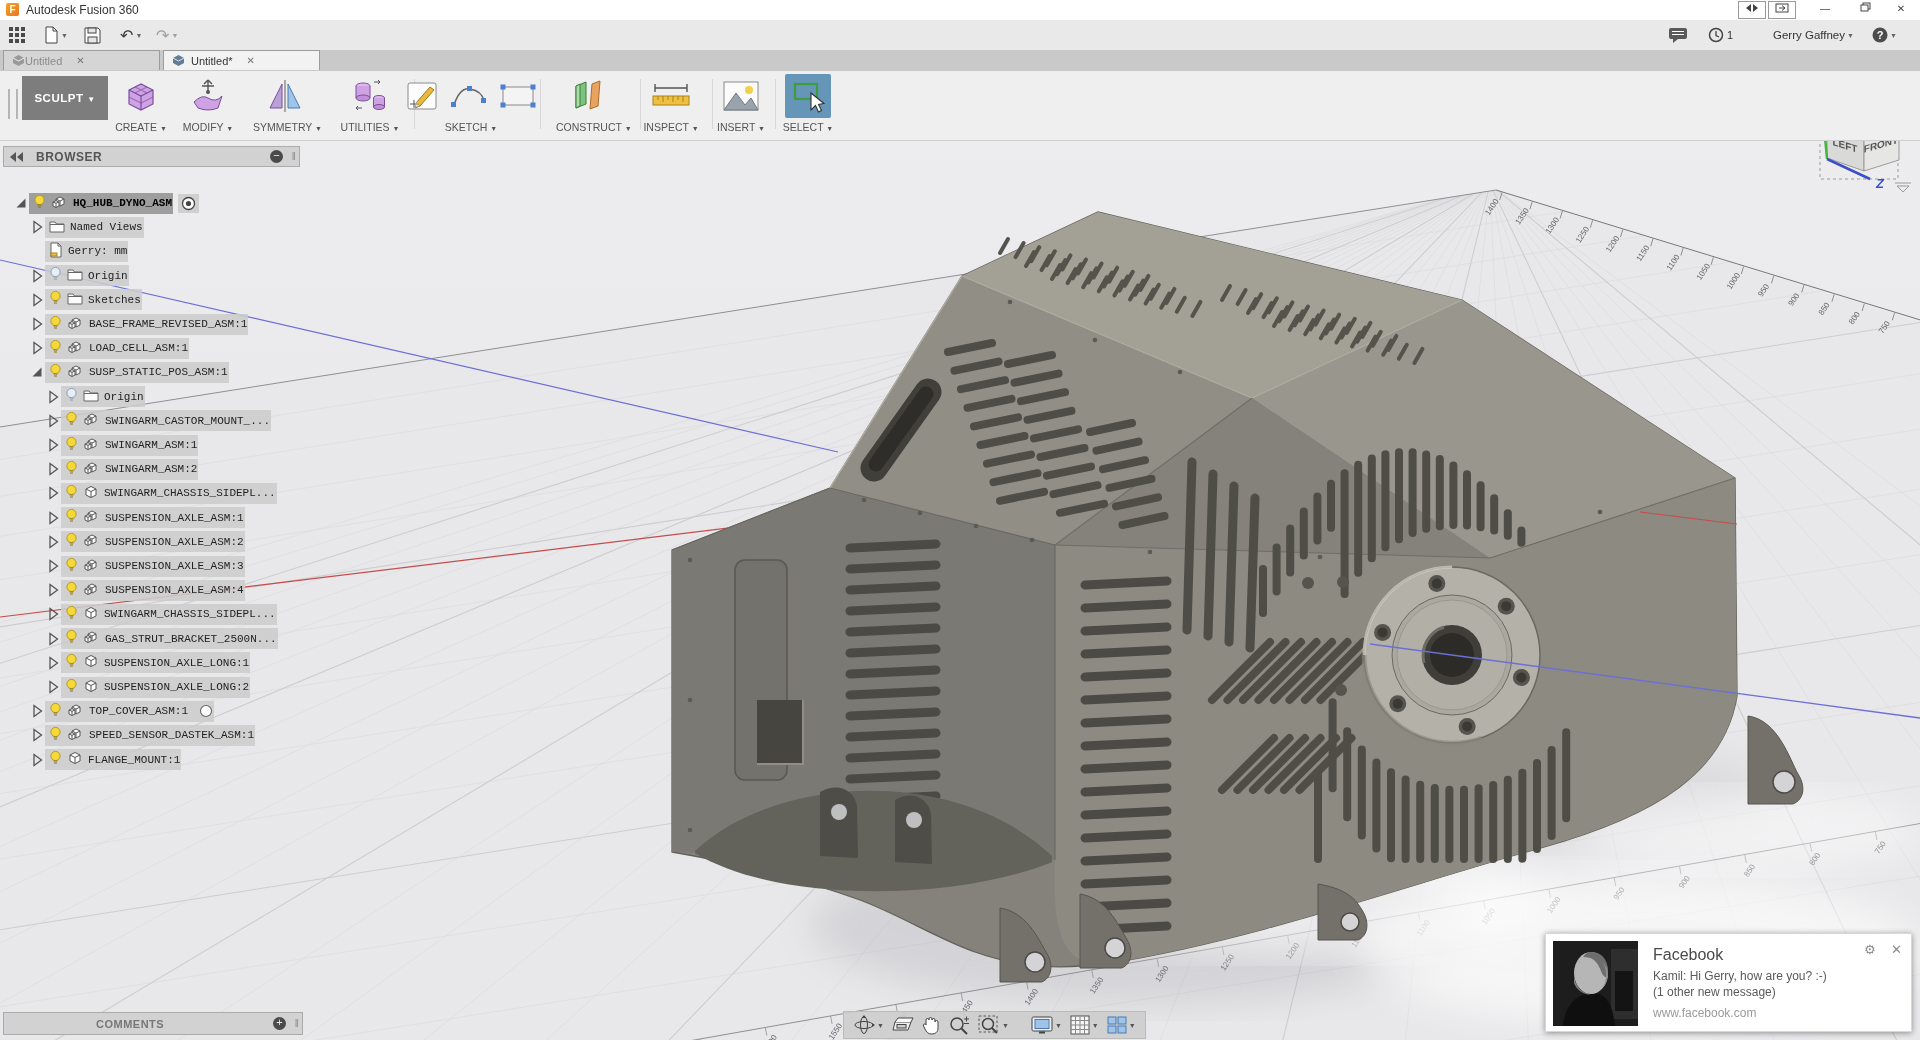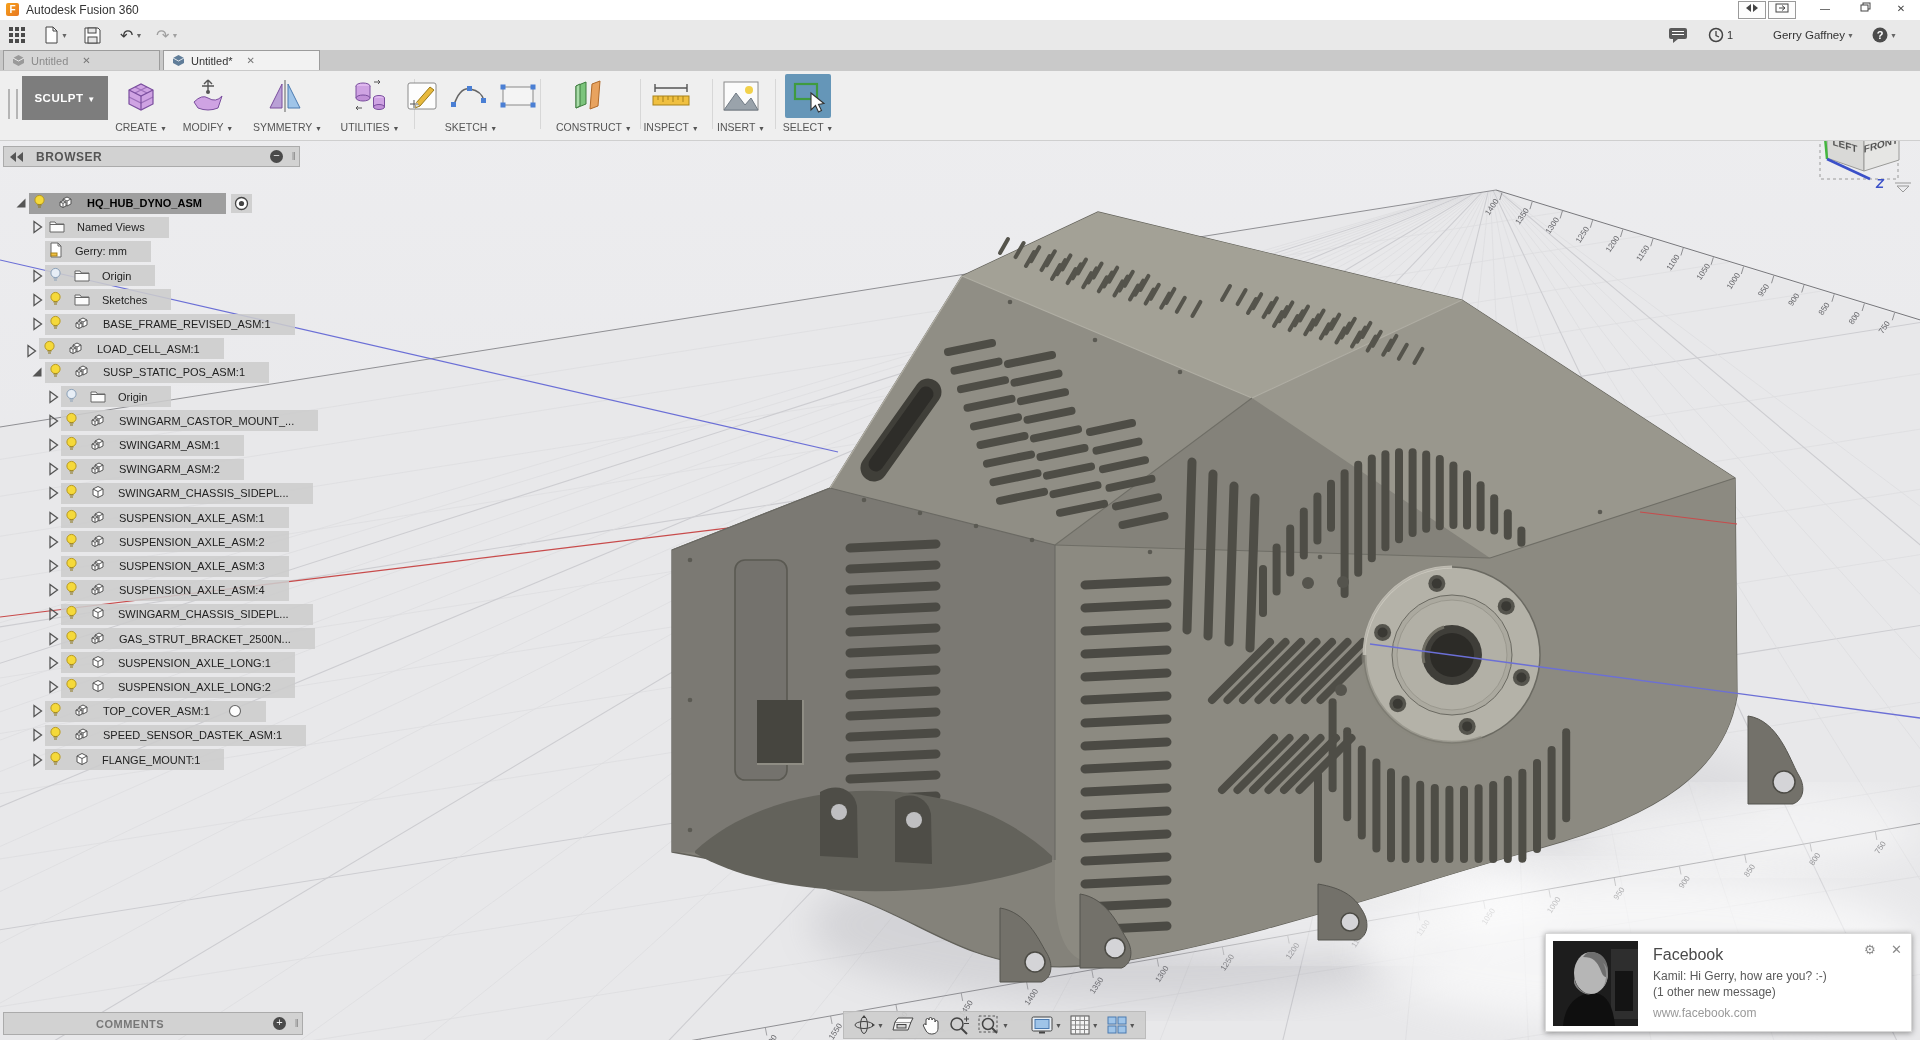--- a/index.html
+++ b/index.html
@@ -38,21 +38,21 @@
   
   #browser{left:3px;top:146px;width:300px;z-index:30;}
   #browser-header{position:relative;width:297px;height:21px;background:#d2d2d2;border:1px solid #ababab;
     display:flex;align-items:center;box-sizing:border-box;}
   #browser-title{font-size:12px;font-weight:bold;color:#555;letter-spacing:.5px;margin-left:10px;}
   .hdr-circle{position:absolute;right:16px;top:3px;width:13px;height:13px;border-radius:50%;background:#4a4a4a;color:#eee;
     font-size:11px;line-height:11px;text-align:center;}
   .hdr-grip{position:absolute;right:3px;top:4px;color:#8a8a8a;font-size:10px;}
   .trow{position:absolute;height:22px;display:flex;align-items:center;font-size:11px;color:#222;white-space:nowrap;}
   .tarrow{width:16px;height:16px;flex:none;}
-  .chip{display:flex;align-items:center;background:rgba(204,204,204,.88);padding:1px 24px 1px 4px;gap:12px;height:19px;}
+  .chip{display:flex;align-items:center;background:rgba(204,204,204,.88);padding:1px 1px 1px 4px;gap:5px;height:19px;font-family:Liberation Mono, monospace;}
   .chip.sel{background:#9e9e9e;font-weight:bold;color:#000;}
   .chip-extra{margin-left:5px;background:rgba(204,204,204,.88);height:19px;display:flex;align-items:center;padding:0 3px;}
   
   #comments{left:3px;top:1012px;width:300px;height:23px;background:#d2d2d2;border:1px solid #ababab;z-index:30;
     display:flex;align-items:center;box-sizing:border-box;}
   #comments-title{font-size:11px;color:#777;letter-spacing:.5px;margin-left:92px;font-weight:bold;}
   #navbar{left:843px;top:1011px;height:26px;z-index:30;display:flex;align-items:center;gap:2px;
     background:rgba(205,205,205,.92);padding:0 6px;border:1px solid #bbb;}
   .nav-item{display:flex;align-items:center;padding:1px 3px;}
   .nav-gap{width:12px;}
@@ -567,21 +567,21 @@
     <span class="qcaret">▼</span>
   </div>
 </div>
 
 <div id="tabbar" class="abs">
     <div class="doc-tab inactive" style="left: 3px; width: 157px;">
       <svg width="13" height="13">
         <polygon points="6.5,1 12,4 12,9 6.5,12 1,9 1,4" fill="#9a9a9a"></polygon>
         <polyline points="1,4 6.5,7 12,4 M6.5,7 6.5,12" stroke="#fff" fill="none" stroke-width="0.8"></polyline>
       </svg>
-      <span style="margin-left:6px;">Untitled</span>
+      <span style="">Untitled</span>
       <span class="tab-close">✕</span>
     </div>
     <div class="doc-tab active" style="left: 163px; width: 157px;">
       <svg width="13" height="13">
         <polygon points="6.5,1 12,4 12,9 6.5,12 1,9 1,4" fill="#607d99"></polygon>
         <polyline points="1,4 6.5,7 12,4 M6.5,7 6.5,12" stroke="#fff" fill="none" stroke-width="0.8"></polyline>
       </svg>
       <span style="margin-left:6px;">Untitled*</span>
       <span class="tab-close">✕</span>
     </div>
@@ -848,21 +848,21 @@
             </svg></span>
           <span><svg width="17" height="16" viewBox="0 0 17 16">
               <path d="M5 5 L9 3 L13 5 L13 10 L9 12 L5 10 Z" fill="#fff" stroke="#555"></path>
               <path d="M5 5 L9 7 L13 5 M9 7 V12" fill="none" stroke="#555"></path>
               <path d="M2 8 L5 6.7 L8 8 L8 12 L5 13.5 L2 12 Z" fill="#fff" stroke="#555"></path>
               <path d="M2 8 L5 9.3 L8 8 M5 9.3 V13.5" fill="none" stroke="#555"></path>
             </svg></span>
           <span>BASE_FRAME_REVISED_ASM:1</span>
         </span>
       </div>
-      <div class="trow" style="top: 170.2px; left: 20px; align-items: flex-end;">
+      <div class="trow" style="top: 170.2px; left: 26px;">
         <svg class="tarrow" viewBox="0 0 16 16">
           <polygon points="5,2.5 12.5,8 5,13.5" fill="none" stroke="#555" stroke-width="1.3"></polygon>
         </svg>
         <span class="chip">
           <span><svg width="13" height="16" viewBox="0 0 13 16">
               <circle cx="6.5" cy="6" r="4.6" fill="#f5d93a" stroke="#b89a20"></circle>
               <path d="M4.5 11h4 M5 13h3" stroke="#8a7418" fill="none"></path>
             </svg></span>
           <span><svg width="17" height="16" viewBox="0 0 17 16">
               <path d="M5 5 L9 3 L13 5 L13 10 L9 12 L5 10 Z" fill="#fff" stroke="#555"></path>

